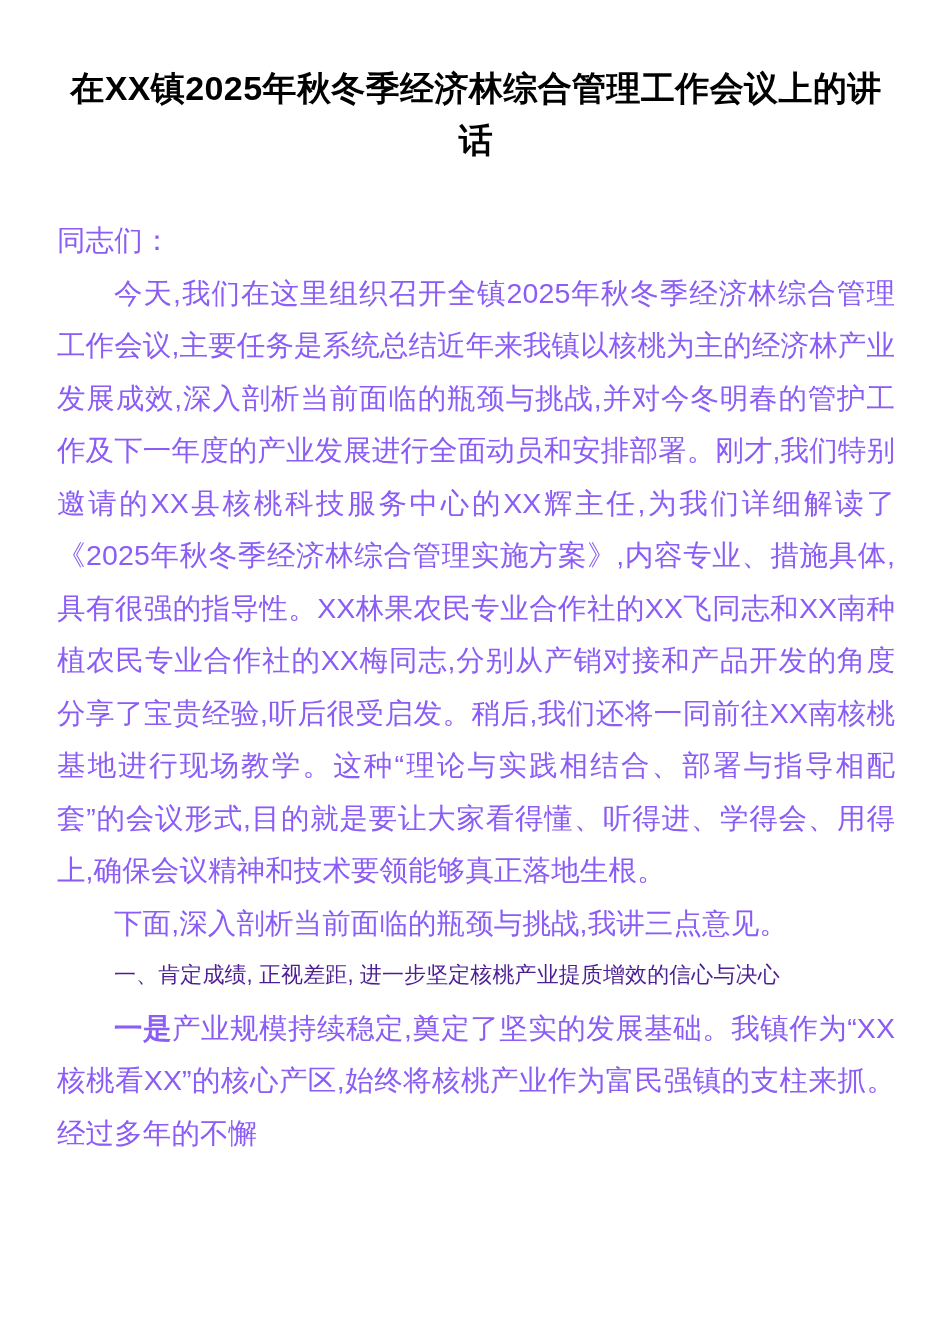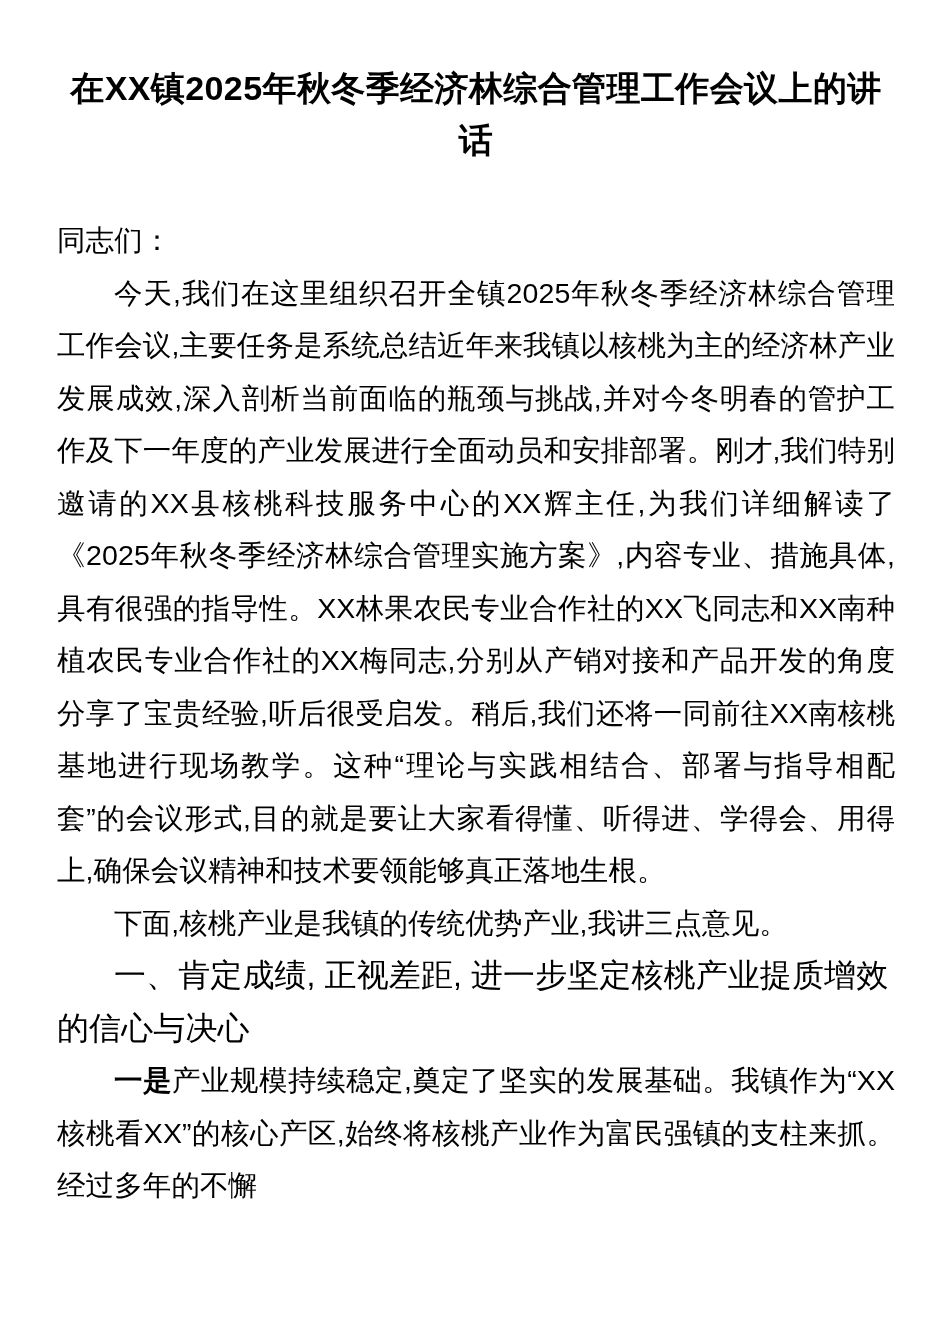--- a/index.html
+++ b/index.html
@@ -34,57 +34,57 @@
     margin: 0;
     padding-top: 62px;
     color: #000;
   }
   .para {
     font-size: 28.5px;
     line-height: 52.5px;
     text-align: justify;
     text-justify: inter-ideograph;
     margin: 0;
-    color: #000000;
+    color: #8b5cf6;
     letter-spacing: 0.1px;
     text-align-last: left;
   }
   .para.indent {
     text-indent: 57px;
   }
   .spacer-after-title {
     height: 48px;
   }
   .bold {
     font-weight: 700;
   }
   .heading-line {
-    font-size: 32px;
+    font-size: 22px;
     line-height: 52.5px;
     margin: 0;
     text-indent: 57px;
-    color: #000000;
+    color: #4c1d95;
     letter-spacing: 0.1px;
   }
 </style>
 </head>
 <body>
 
 <div class="page">
   <div class="doc-body">
 
     <h1 class="doc-title">在XX镇2025年秋冬季经济林综合管理工作会议上的讲话</h1>
 
     <div class="spacer-after-title"></div>
 
     <p class="para">同志们：</p>
 
     <p class="para indent">今天,我们在这里组织召开全镇2025年秋冬季经济林综合管理工作会议,主要任务是系统总结近年来我镇以核桃为主的经济林产业发展成效,深入剖析当前面临的瓶颈与挑战,并对今冬明春的管护工作及下一年度的产业发展进行全面动员和安排部署。刚才,我们特别邀请的XX县核桃科技服务中心的XX辉主任,为我们详细解读了《2025年秋冬季经济林综合管理实施方案》,内容专业、措施具体,具有很强的指导性。XX林果农民专业合作社的XX飞同志和XX南种植农民专业合作社的XX梅同志,分别从产销对接和产品开发的角度分享了宝贵经验,听后很受启发。稍后,我们还将一同前往XX南核桃基地进行现场教学。这种“理论与实践相结合、部署与指导相配套”的会议形式,目的就是要让大家看得懂、听得进、学得会、用得上,确保会议精神和技术要领能够真正落地生根。</p>
 
-    <p class="para indent">下面,核桃产业是我镇的传统优势产业,我讲三点意见。</p>
+    <p class="para indent">下面,深入剖析当前面临的瓶颈与挑战,我讲三点意见。</p>
 
     <p class="heading-line">一、肯定成绩, 正视差距, 进一步坚定核桃产业提质增效的信心与决心</p>
 
 
     <p class="para indent"><span class="bold">一是</span><span>产业规模持续稳定,奠定了坚实的发展基础。我镇作为“XX核桃看XX”的核心产区,始终将核桃产业作为富民强镇的支柱来抓。经过多年的不懈</span></p>
 
   </div>
 </div>
 
 </body></html>

